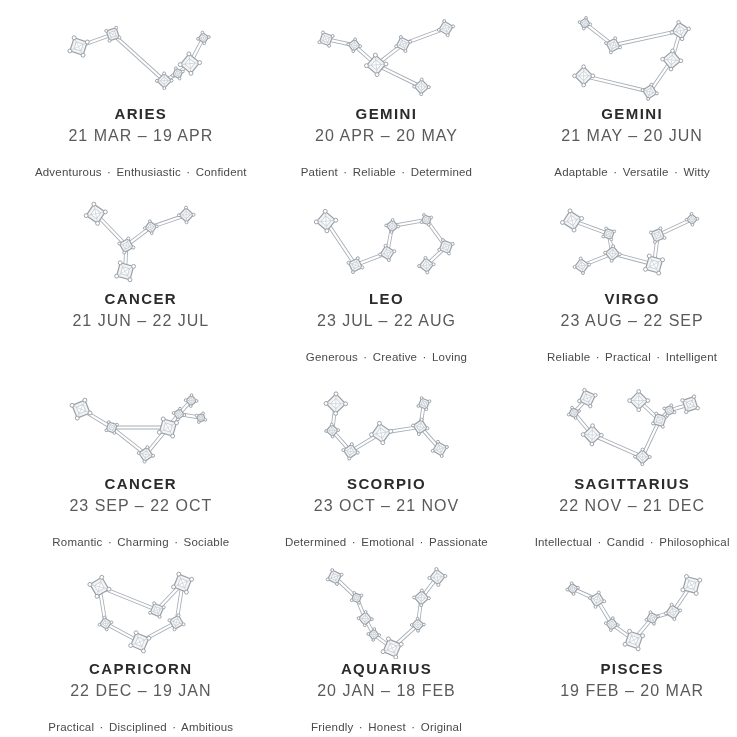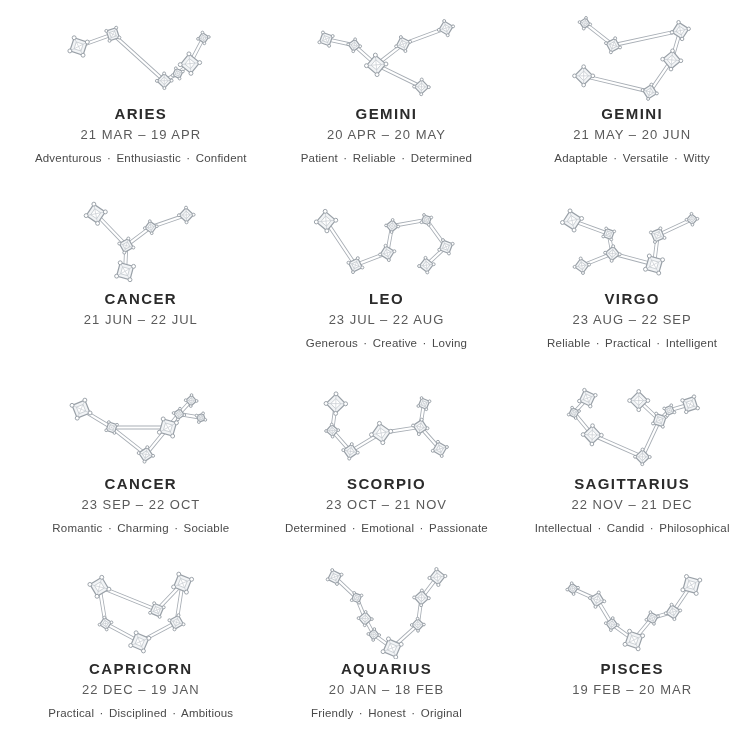--- a/index.html
+++ b/index.html
@@ -21,25 +21,25 @@
     height:93px;margin-top:11px;display:flex;align-items:center;justify-content:center;
   }
   .const svg{display:block;}
   .name{
     margin:1px 0 0 0;
     font-size:15px;font-weight:700;letter-spacing:1.4px;
     color:var(--title-color,#2b2b2b);
   }
   .dates{
     margin-top:5px;
-    font-size:13px;letter-spacing:1px;
+    font-size:16px;letter-spacing:1px;
     color:var(--date-color,#5a5a5a);
   }
   .traits{
-    margin-top:10px;
+    margin-top:21px;
     font-size:11.5px;letter-spacing:0.2px;word-spacing:2px;
     color:var(--traits-color,#4a4a4a);
     white-space:nowrap;
   }
 </style>
 </head>
 <body>
 
 <div class="grid">
 

